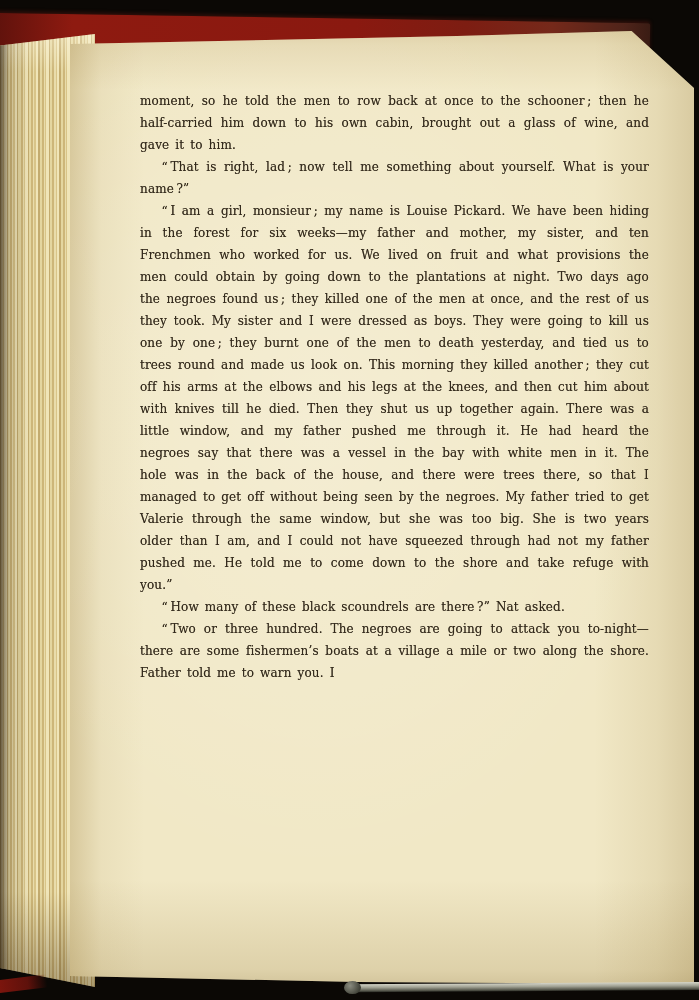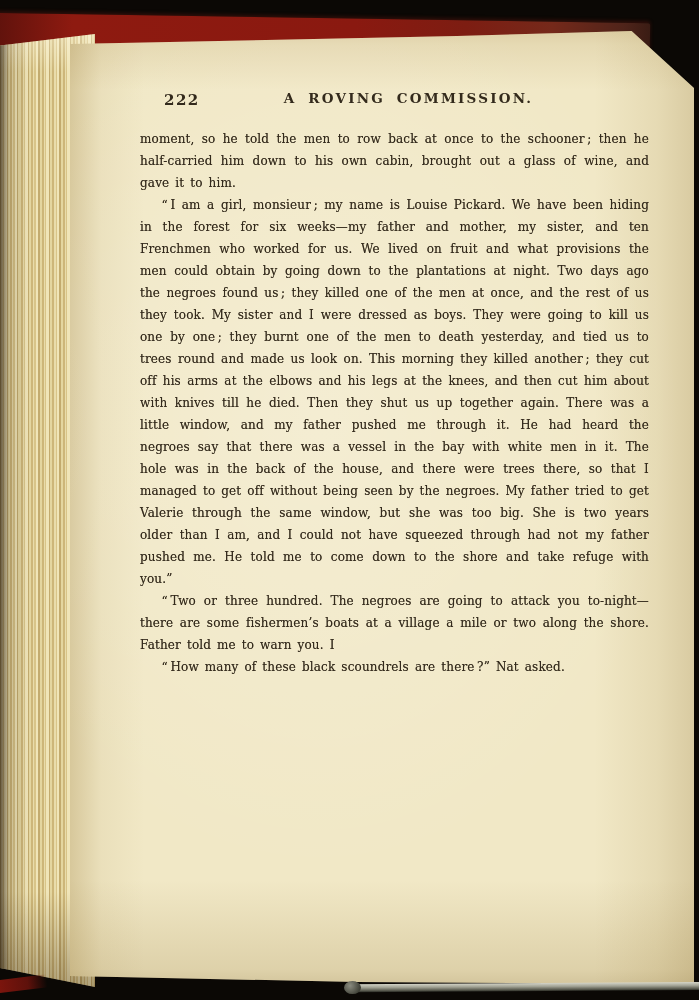--- a/index.html
+++ b/index.html
@@ -98,24 +98,21 @@
 
   <div class="page-face"></div>
 
   <div class="bottom-red"></div>
 
   <div class="page-clip">
     <span class="clip-head"></span>
   </div>
 
   <div class="text-block">
-    <div class="page-header">
-      <span class="page-number">222</span>
-      <div class="running-head">A ROVING COMMISSION.</div>
-    </div>
 
     <p class="para">moment, so he told the men to row back at once to the schooner ; then he half-carried him down to his own cabin, brought out a glass of wine, and gave it to him.</p>
+    <p class="para indent">“ That is right, lad ; now tell me something about yourself. What is your name ?”</p>
     <p class="para indent">“ I am a girl, monsieur ; my name is Louise Pickard. We have been hiding in the forest for six weeks—my father and mother, my sister, and ten Frenchmen who worked for us. We lived on fruit and what provisions the men could obtain by going down to the plantations at night. Two days ago the negroes found us ; they killed one of the men at once, and the rest of us they took. My sister and I were dressed as boys. They were going to kill us one by one ; they burnt one of the men to death yesterday, and tied us to trees round and made us look on. This morning they killed another ; they cut off his arms at the elbows and his legs at the knees, and then cut him about with knives till he died. Then they shut us up together again. There was a little window, and my father pushed me through it. He had heard the negroes say that there was a vessel in the bay with white men in it. The hole was in the back of the house, and there were trees there, so that I managed to get off without being seen by the negroes. My father tried to get Valerie through the same window, but she was too big. She is two years older than I am, and I could not have squeezed through had not my father pushed me. He told me to come down to the shore and take refuge with you.”</p>
+    <p class="para indent">“ How many of these black scoundrels are there ?” Nat asked.</p>
     <p class="para indent">“ Two or three hundred. The negroes are going to attack you to-night—there are some fishermen’s boats at a village a mile or two along the shore. Father told me to warn you. I</p>
-    <p class="para indent">“ How many of these black scoundrels are there ?” Nat asked.</p>
   </div>
 
 </div>
 
 </body></html>

